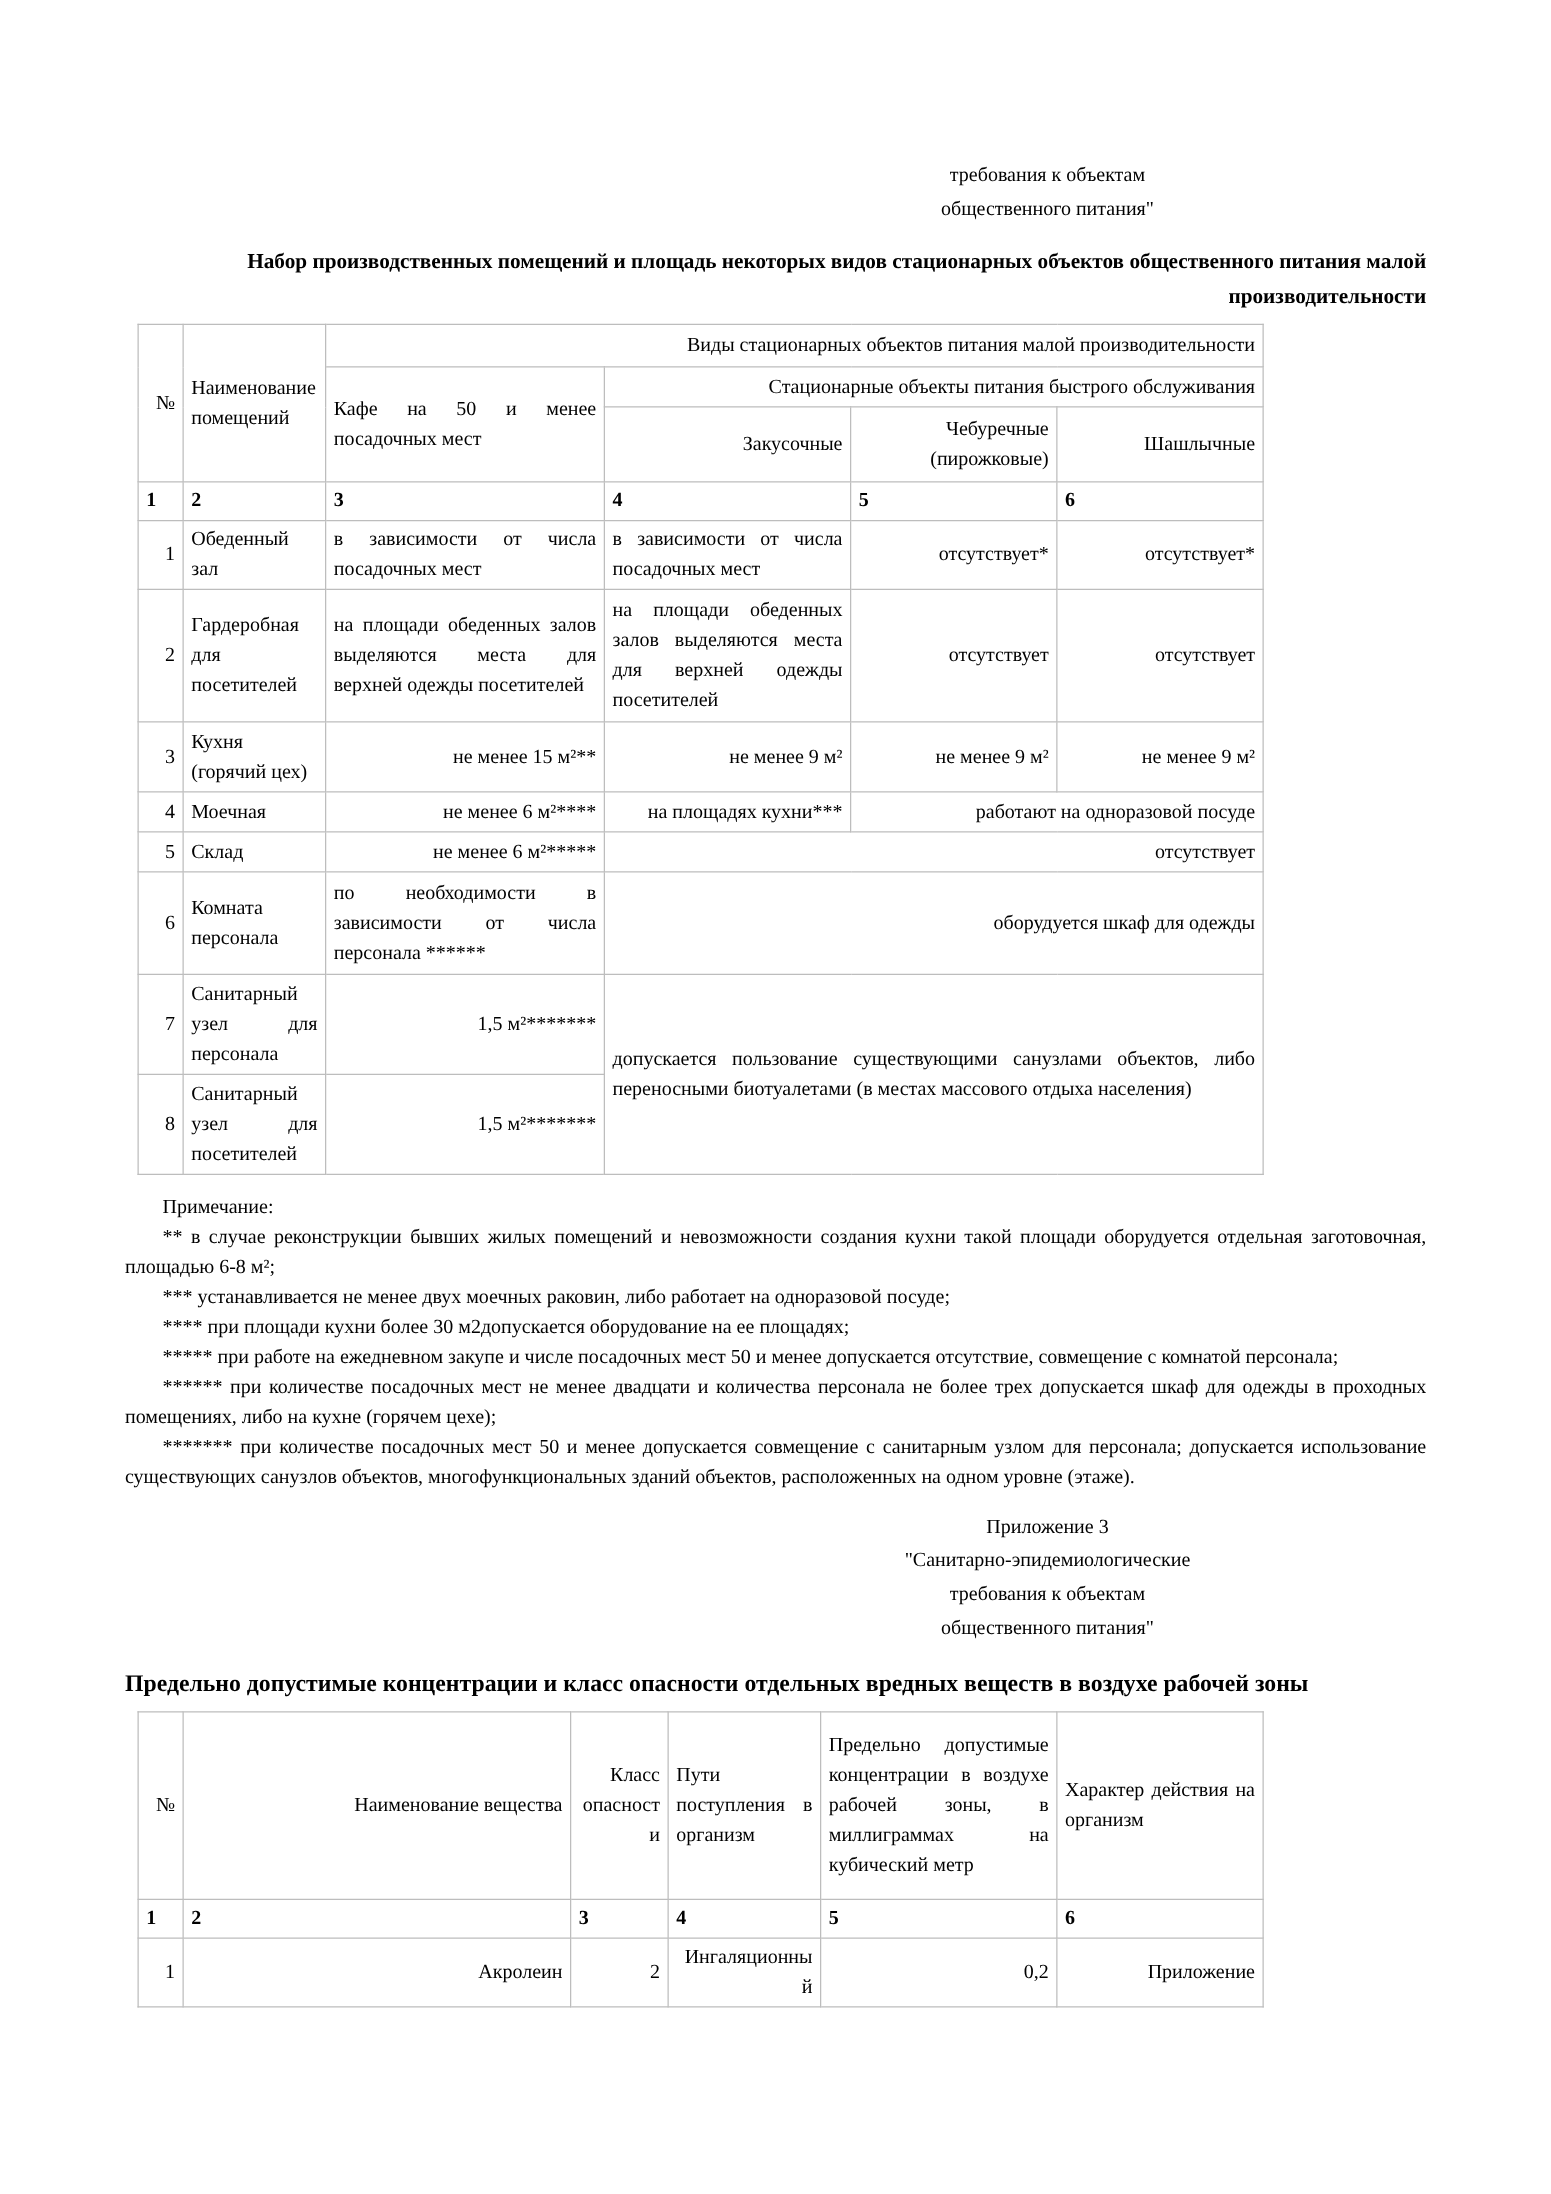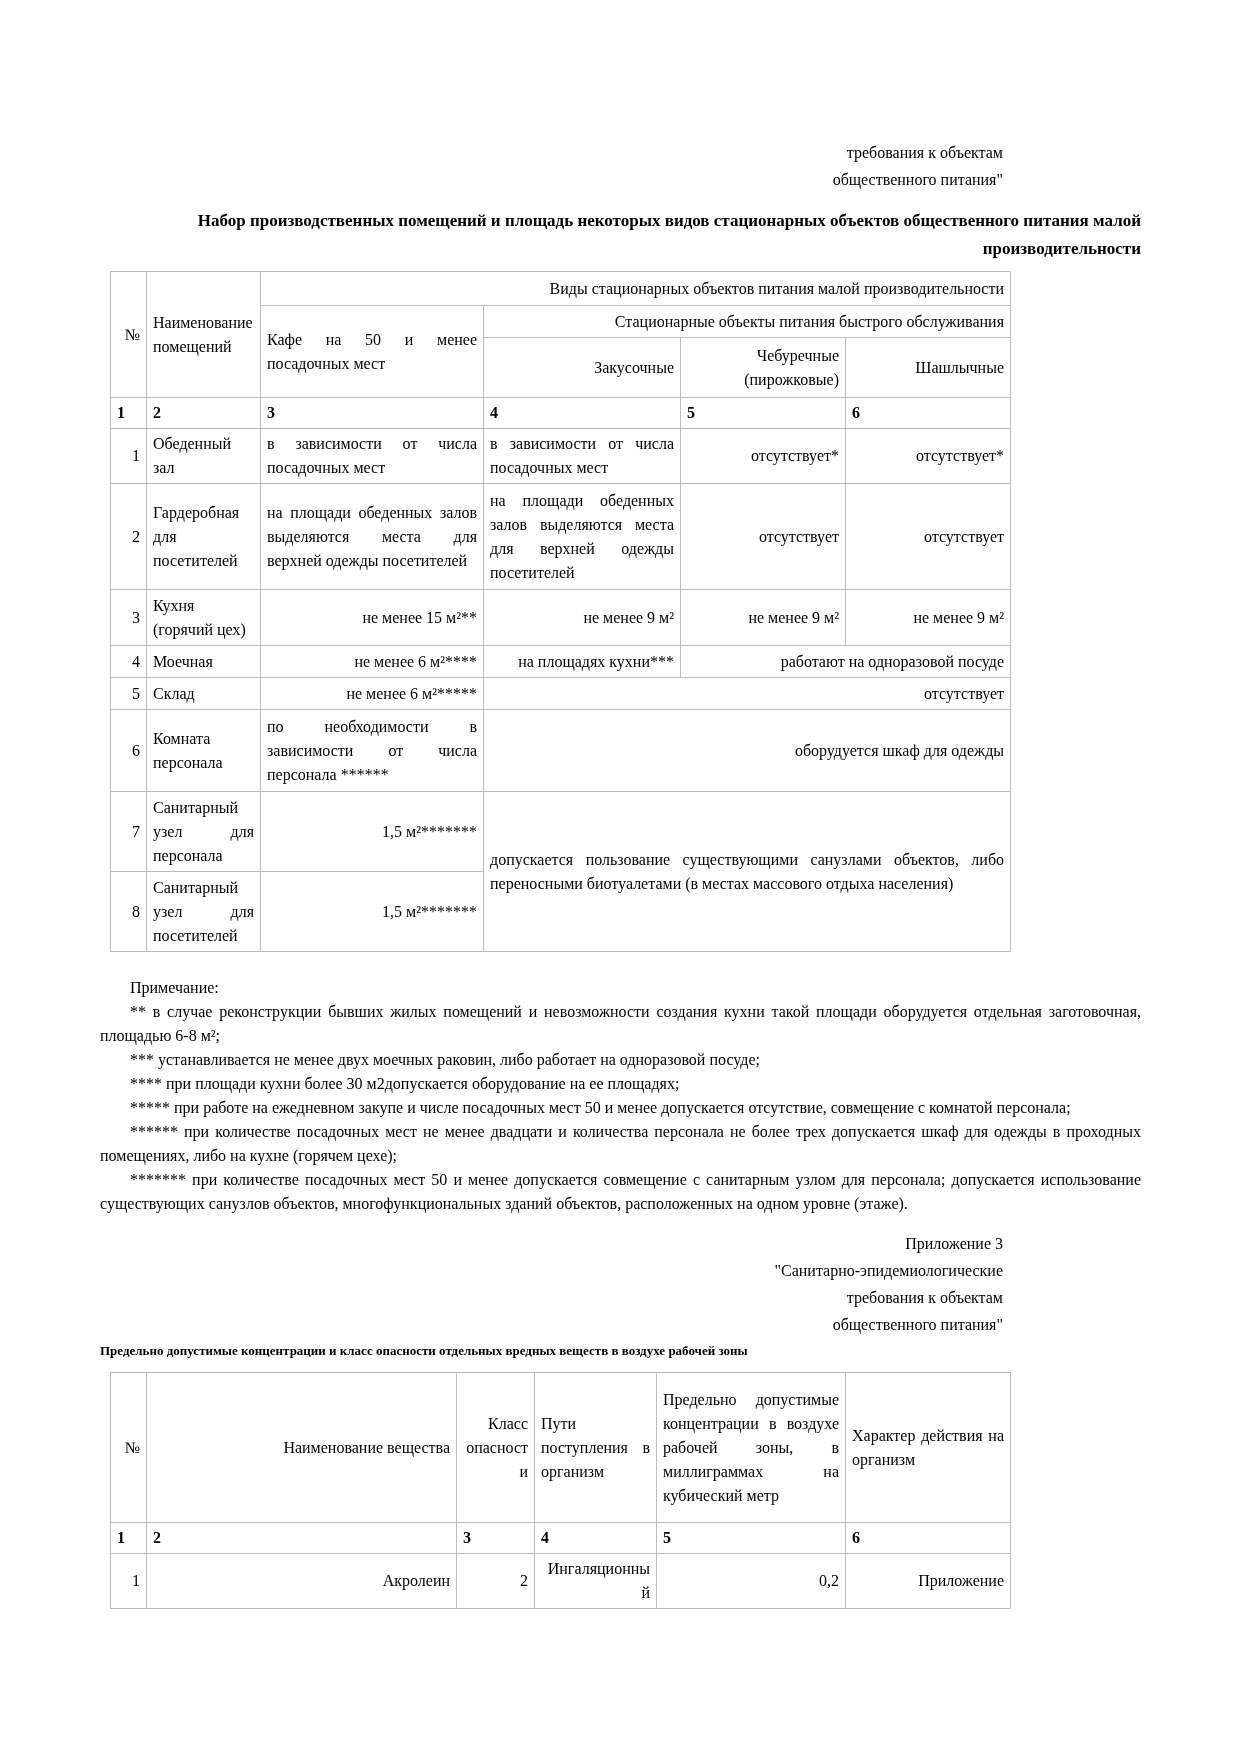--- a/index.html
+++ b/index.html
@@ -6,22 +6,22 @@
   html, body { background:#ffffff; }
   body {
     width:1241px; min-height:1755px;
     color:#000;
     font-family:"Liberation Serif","DejaVu Serif",serif;
     font-size:16px;
   }
   .page { width:1241px; padding:123px 100px 40px 100px; }
 
   .right-block {
-    width:330px; margin:16px 138px 0 auto;
-    text-align:right; line-height:27px;
+    width:330px; margin:4px 138px 0 auto;
+    text-align:center; line-height:27px;
   }
 
   .doc-title {
     margin-top:14px;
     font-weight:bold; font-size:17px; line-height:28px;
     text-align:right;
   }
 
   table {
     border-collapse:collapse; table-layout:fixed;
@@ -33,30 +33,30 @@
     vertical-align:middle;
     text-align:justify;
     line-height:24px;
     font-size:16px;
     overflow:hidden;
     word-wrap:break-word;
   }
   td.c { text-align:right; }
   td.idx { font-weight:bold; text-align:left; }
 
-  .notes { margin-top:24px; }
+  .notes { margin-top:14px; }
   .note {
     text-align:justify; text-indent:30px;
     line-height:24px;
   }
 
   .appendix { margin-top:14px; }
   .t2-title {
-    margin-top:0;
-    font-weight:bold; font-size:13px; line-height:26px;
+    margin-top:19px;
+    font-weight:bold; font-size:19px; line-height:26px;
   }
 </style>
 </head>
 <body>
 
 <div class="page">
 
   <div class="right-block">
     <div>требования к объектам</div>
     <div>общественного питания"</div>

